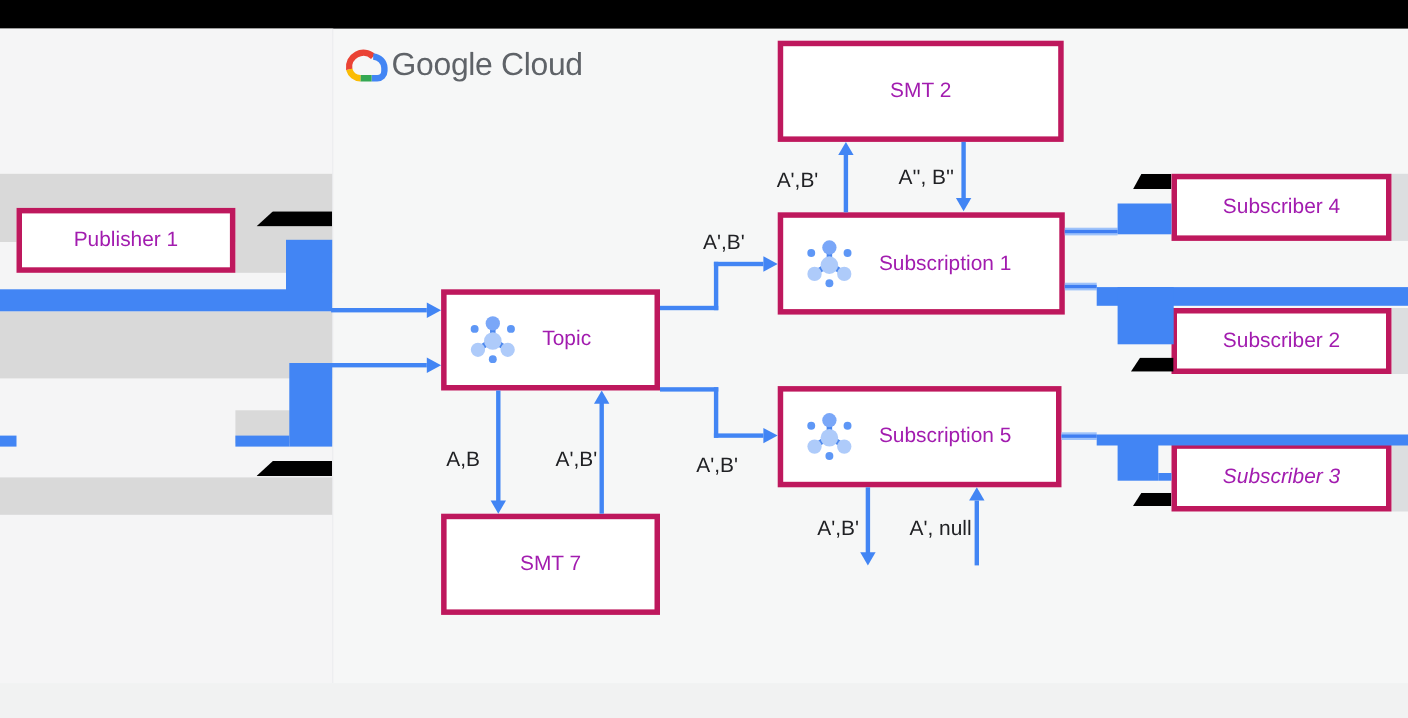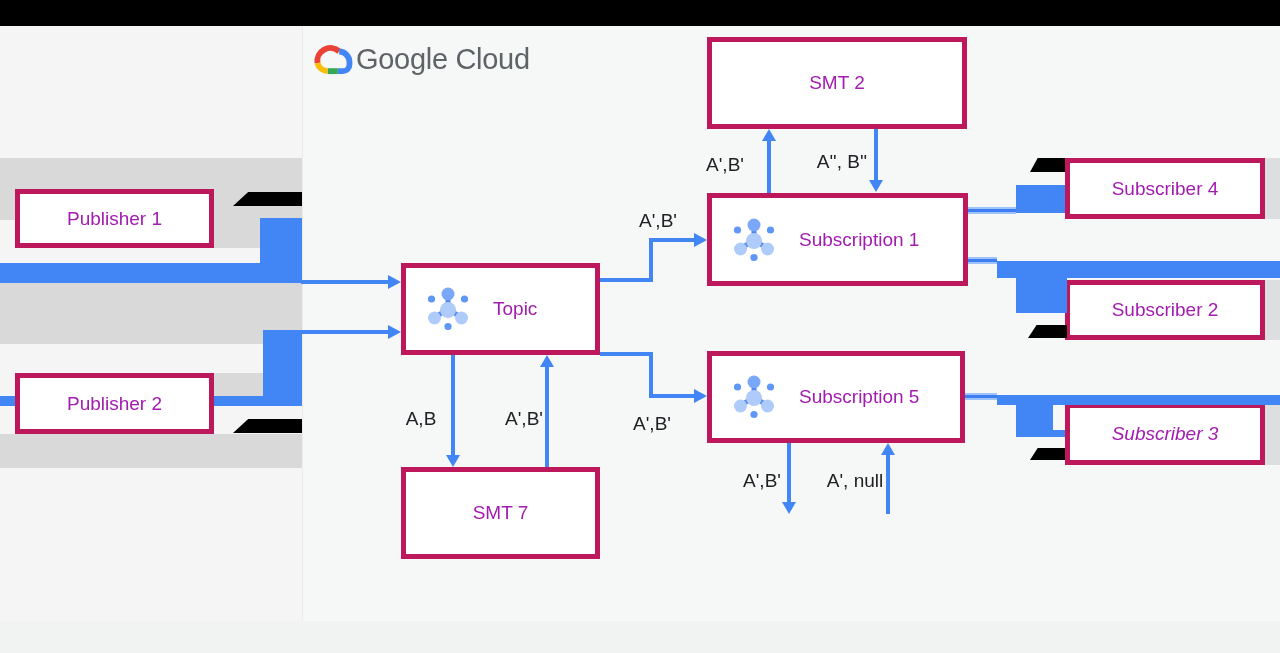--- a/index.html
+++ b/index.html
@@ -39,23 +39,20 @@
   <div class="abs" style="left:0;top:26px;width:302px;height:595px;background:#f5f5f6;"></div>
   <div class="seam"></div>
   <div class="abs gray" style="left:0;top:158px;width:302px;height:62px;"></div>
   <div class="abs gray" style="left:214px;top:220px;width:88px;height:28px;"></div>
   <div class="abs gray" style="left:0;top:283px;width:302px;height:61px;"></div>
   <div class="abs gray" style="left:214px;top:373px;width:88px;height:30px;"></div>
   <div class="abs gray" style="left:0;top:434px;width:302px;height:34px;"></div>
 
   <div class="box" style="left:15px;top:189px;width:199px;height:59px;">
     <span>Publisher 1</span>
-  </div>
-  <div class="box" style="left:15px;top:373px;width:199px;height:61px;">
-    <span>Publisher 2</span>
   </div>
 
   <div class="abs black slant" style="left:233px;top:192px;width:69px;height:14px;"></div>
   <div class="abs blue" style="left:0;top:263px;width:260px;height:20px;"></div>
   <div class="abs blue" style="left:260px;top:218px;width:42px;height:65px;"></div>
   <div class="abs blue" style="left:263px;top:330px;width:39px;height:76px;"></div>
   <div class="abs blue" style="left:214px;top:396px;width:49px;height:10px;"></div>
   <div class="abs blue" style="left:0;top:396px;width:15px;height:10px;"></div>
   <div class="abs black slant" style="left:233px;top:419px;width:69px;height:14px;"></div>
 

